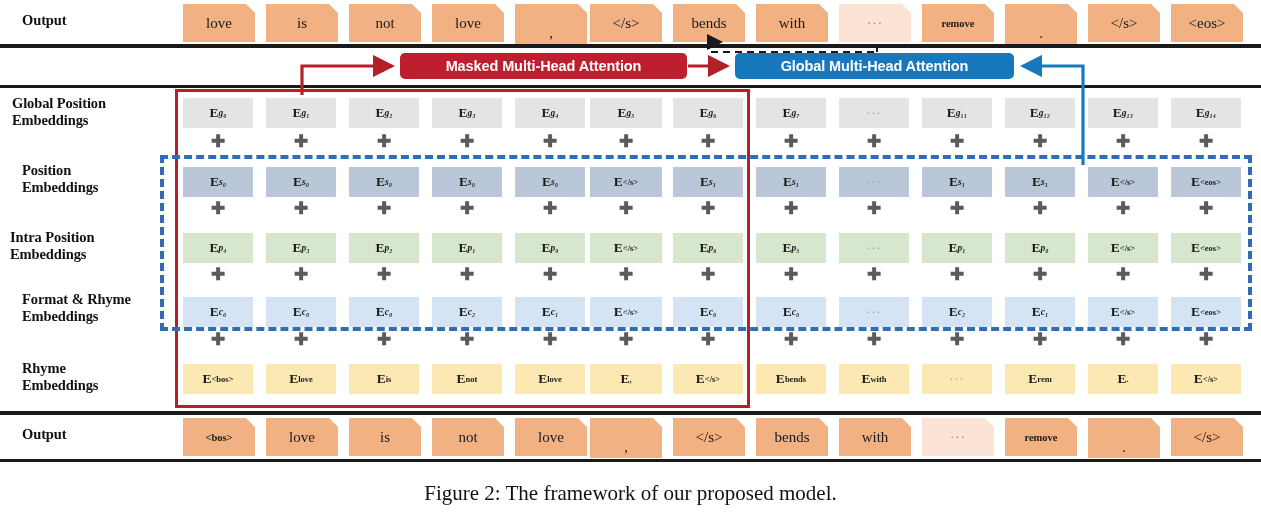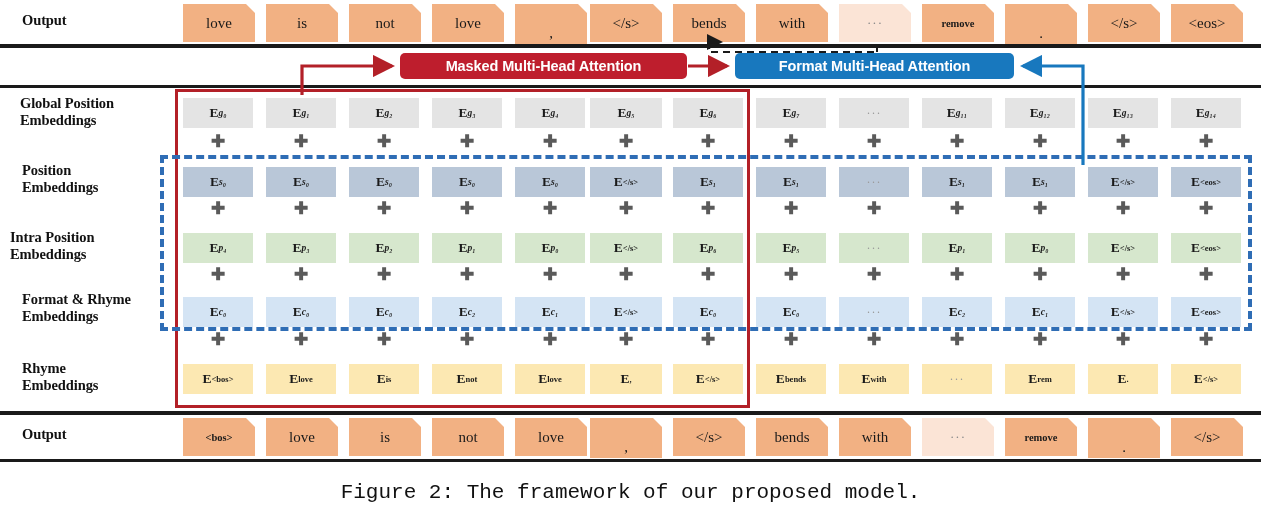--- a/index.html
+++ b/index.html
@@ -87,21 +87,21 @@
 
 <div class="hrule" style="top:44px;height:4px;"></div>
 <div class="hrule" style="top:85px;height:3px;"></div>
 <div class="hrule" style="top:411px;height:4px;"></div>
 <div class="hrule" style="top:459px;height:3px;"></div>
 
 <div class="rowlabel" style="left:22px;top:12px;">
   <span>Output</span>
 </div>
 
-<div class="rowlabel" style="left:20px;top:95px;">
+<div class="rowlabel" style="left:12px;top:95px;">
   <div>Global Position</div>
   <div>Embeddings</div>
 </div>
 
 <div class="rowlabel" style="left:22px;top:162px;">
   <div>Position</div>
   <div>Embeddings</div>
 </div>
 
 <div class="rowlabel" style="left:10px;top:229px;">
@@ -454,21 +454,21 @@
   </div>
 
 <div class="redframe" style="left:175px;top:89px;width:575px;height:319px;"></div>
 
 <div class="blueframe" style="left:160px;top:155px;width:1092px;height:176px;"></div>
 
 <div class="attbox att-masked" style="left:400px;top:53px;width:287px;">
   <span>Masked Multi-Head Attention</span>
 </div>
 <div class="attbox att-global" style="left:735px;top:53px;width:279px;">
-  <span>Format Multi-Head Attention</span>
+  <span>Global Multi-Head Attention</span>
 </div>
 
 <svg class="overlay">
   <defs>
     <marker id="ahR" markerWidth="7" markerHeight="7" refX="6" refY="3.5" orient="auto">
       <polygon points="0 0, 7 3.5, 0 7" fill="#b32028"></polygon>
     </marker>
     <marker id="ahB" markerWidth="7" markerHeight="7" refX="6" refY="3.5" orient="auto">
       <polygon points="0 0, 7 3.5, 0 7" fill="#1878be"></polygon>
     </marker>
@@ -480,15 +480,15 @@
   <path d="M302,95 L302,66 L392,66" stroke="#b32028" stroke-width="3.2" fill="none" marker-end="url(#ahR)"></path>
 
   <path d="M688,66 L727,66" stroke="#b32028" stroke-width="3.2" fill="none" marker-end="url(#ahR)"></path>
 
   <path d="M1083,165 L1083,66 L1023,66" stroke="#1878be" stroke-width="3.2" fill="none" marker-end="url(#ahB)"></path>
 
   <path d="M709,42 L709,52 L877,52" stroke="#1a1a1a" stroke-width="2" stroke-dasharray="7,5" fill="none" marker-start="url(#ahK)"></path>
   <path d="M877,52 L877,44" stroke="#1a1a1a" stroke-width="2" stroke-dasharray="7,5" fill="none"></path>
 </svg>
 
-<div class="caption" style="top:481px;font-family:Liberation Mono, monospace;">
+<div class="caption" style="top:481px;">
   <span>Figure 2: The framework of our proposed model.</span>
 </div>
 
 </body></html>

